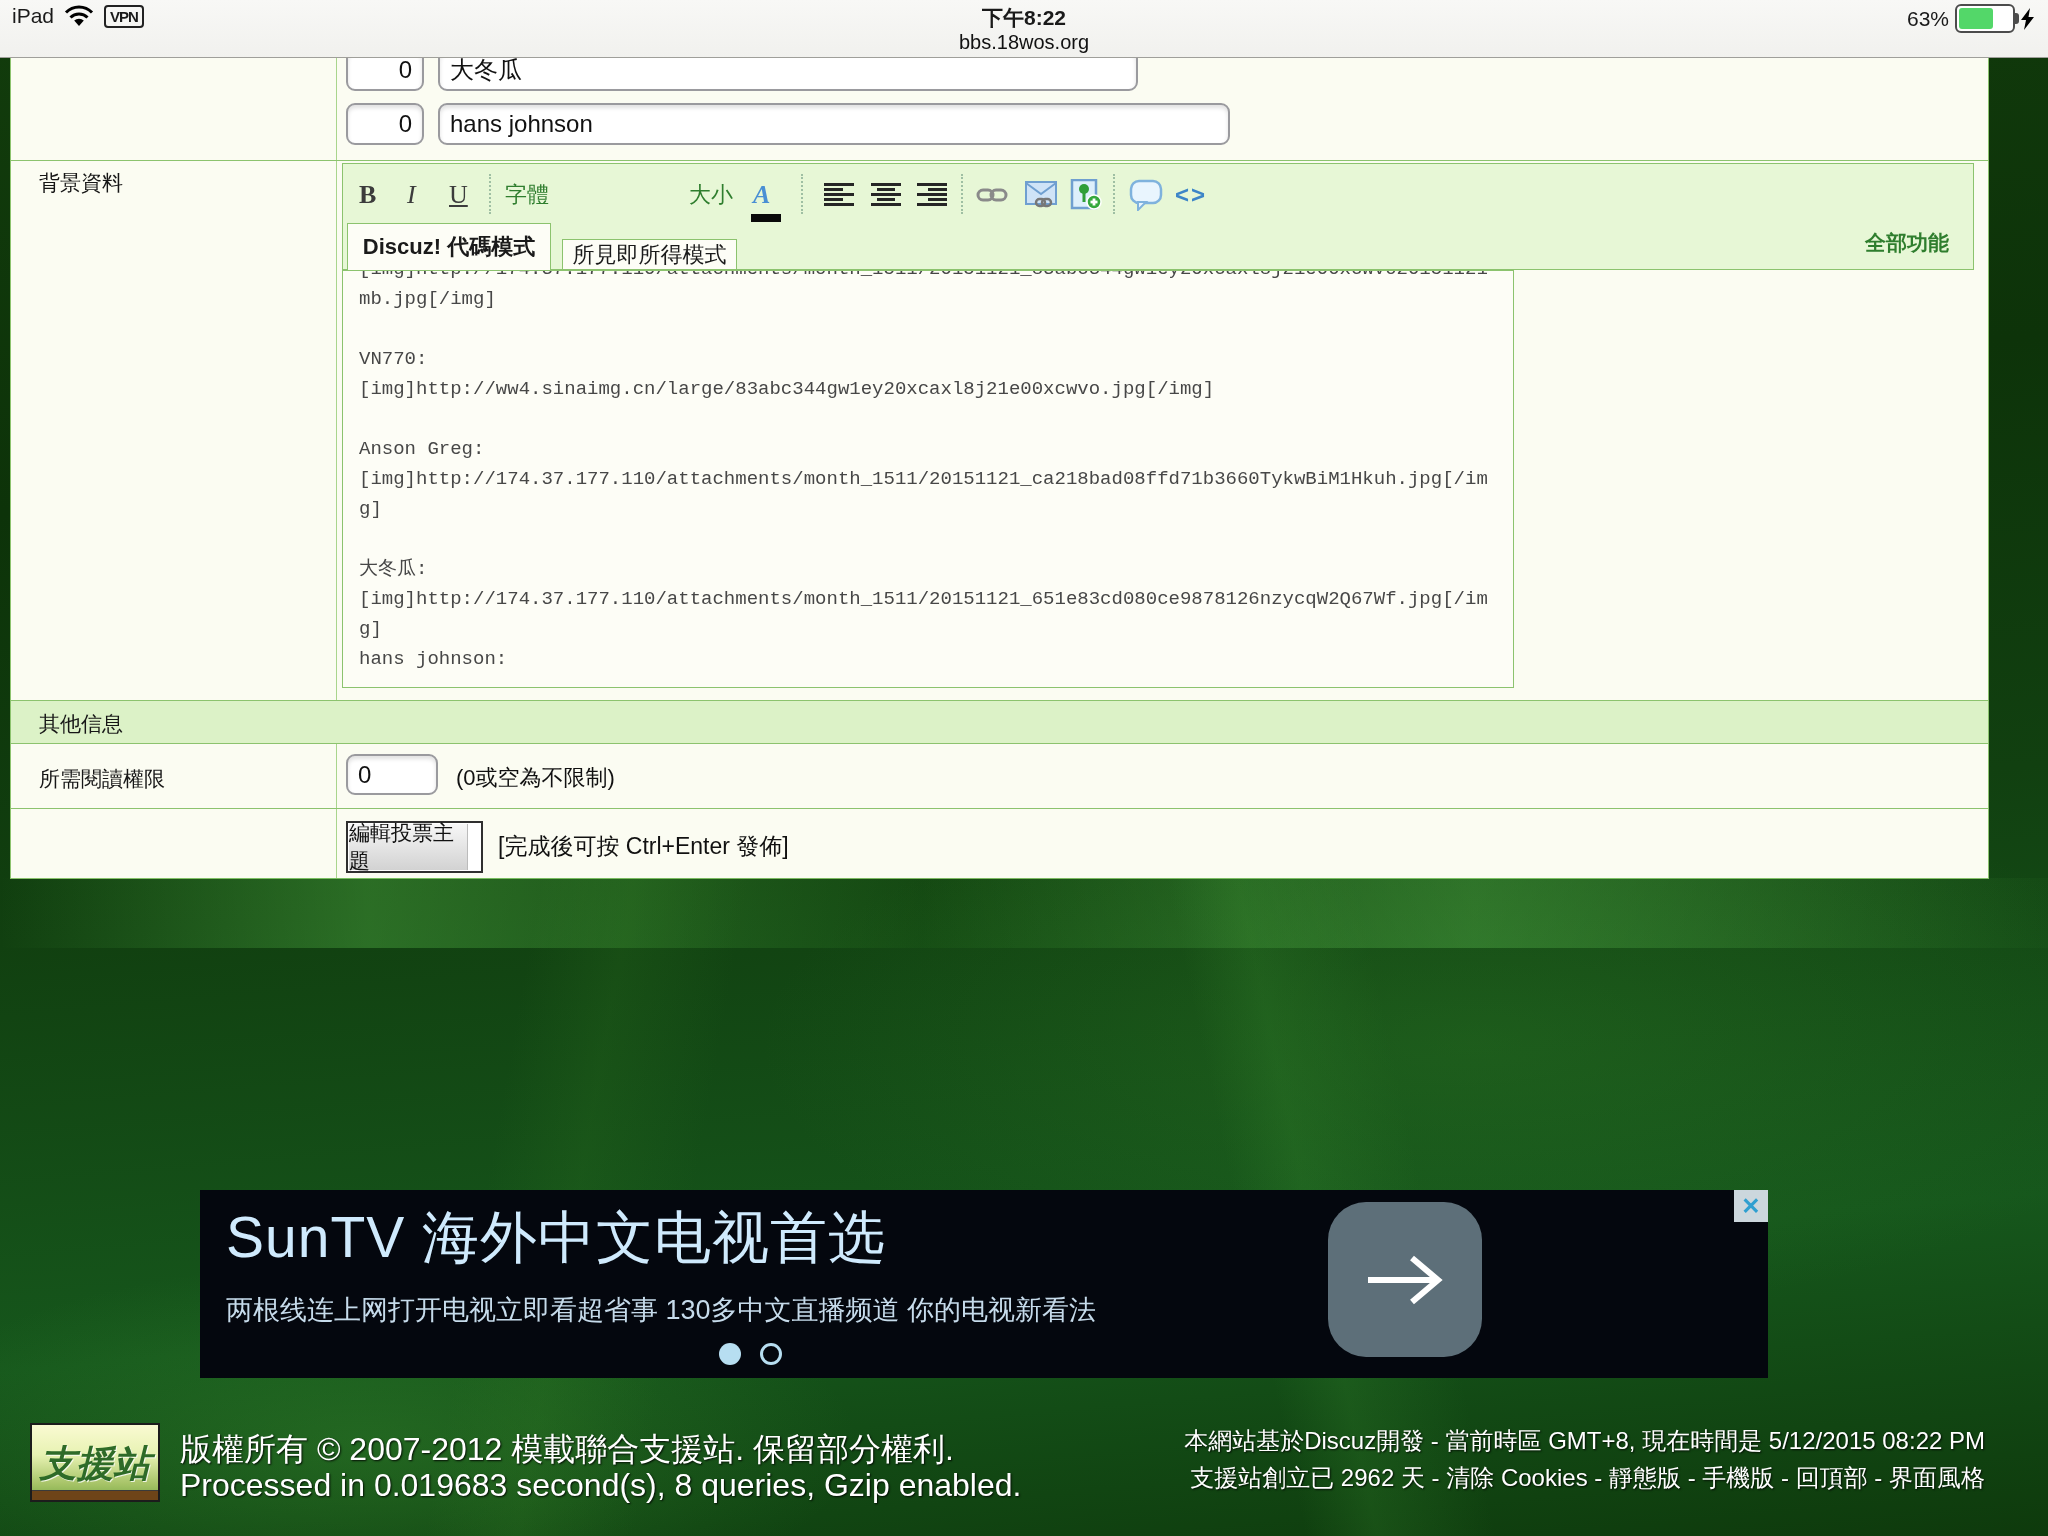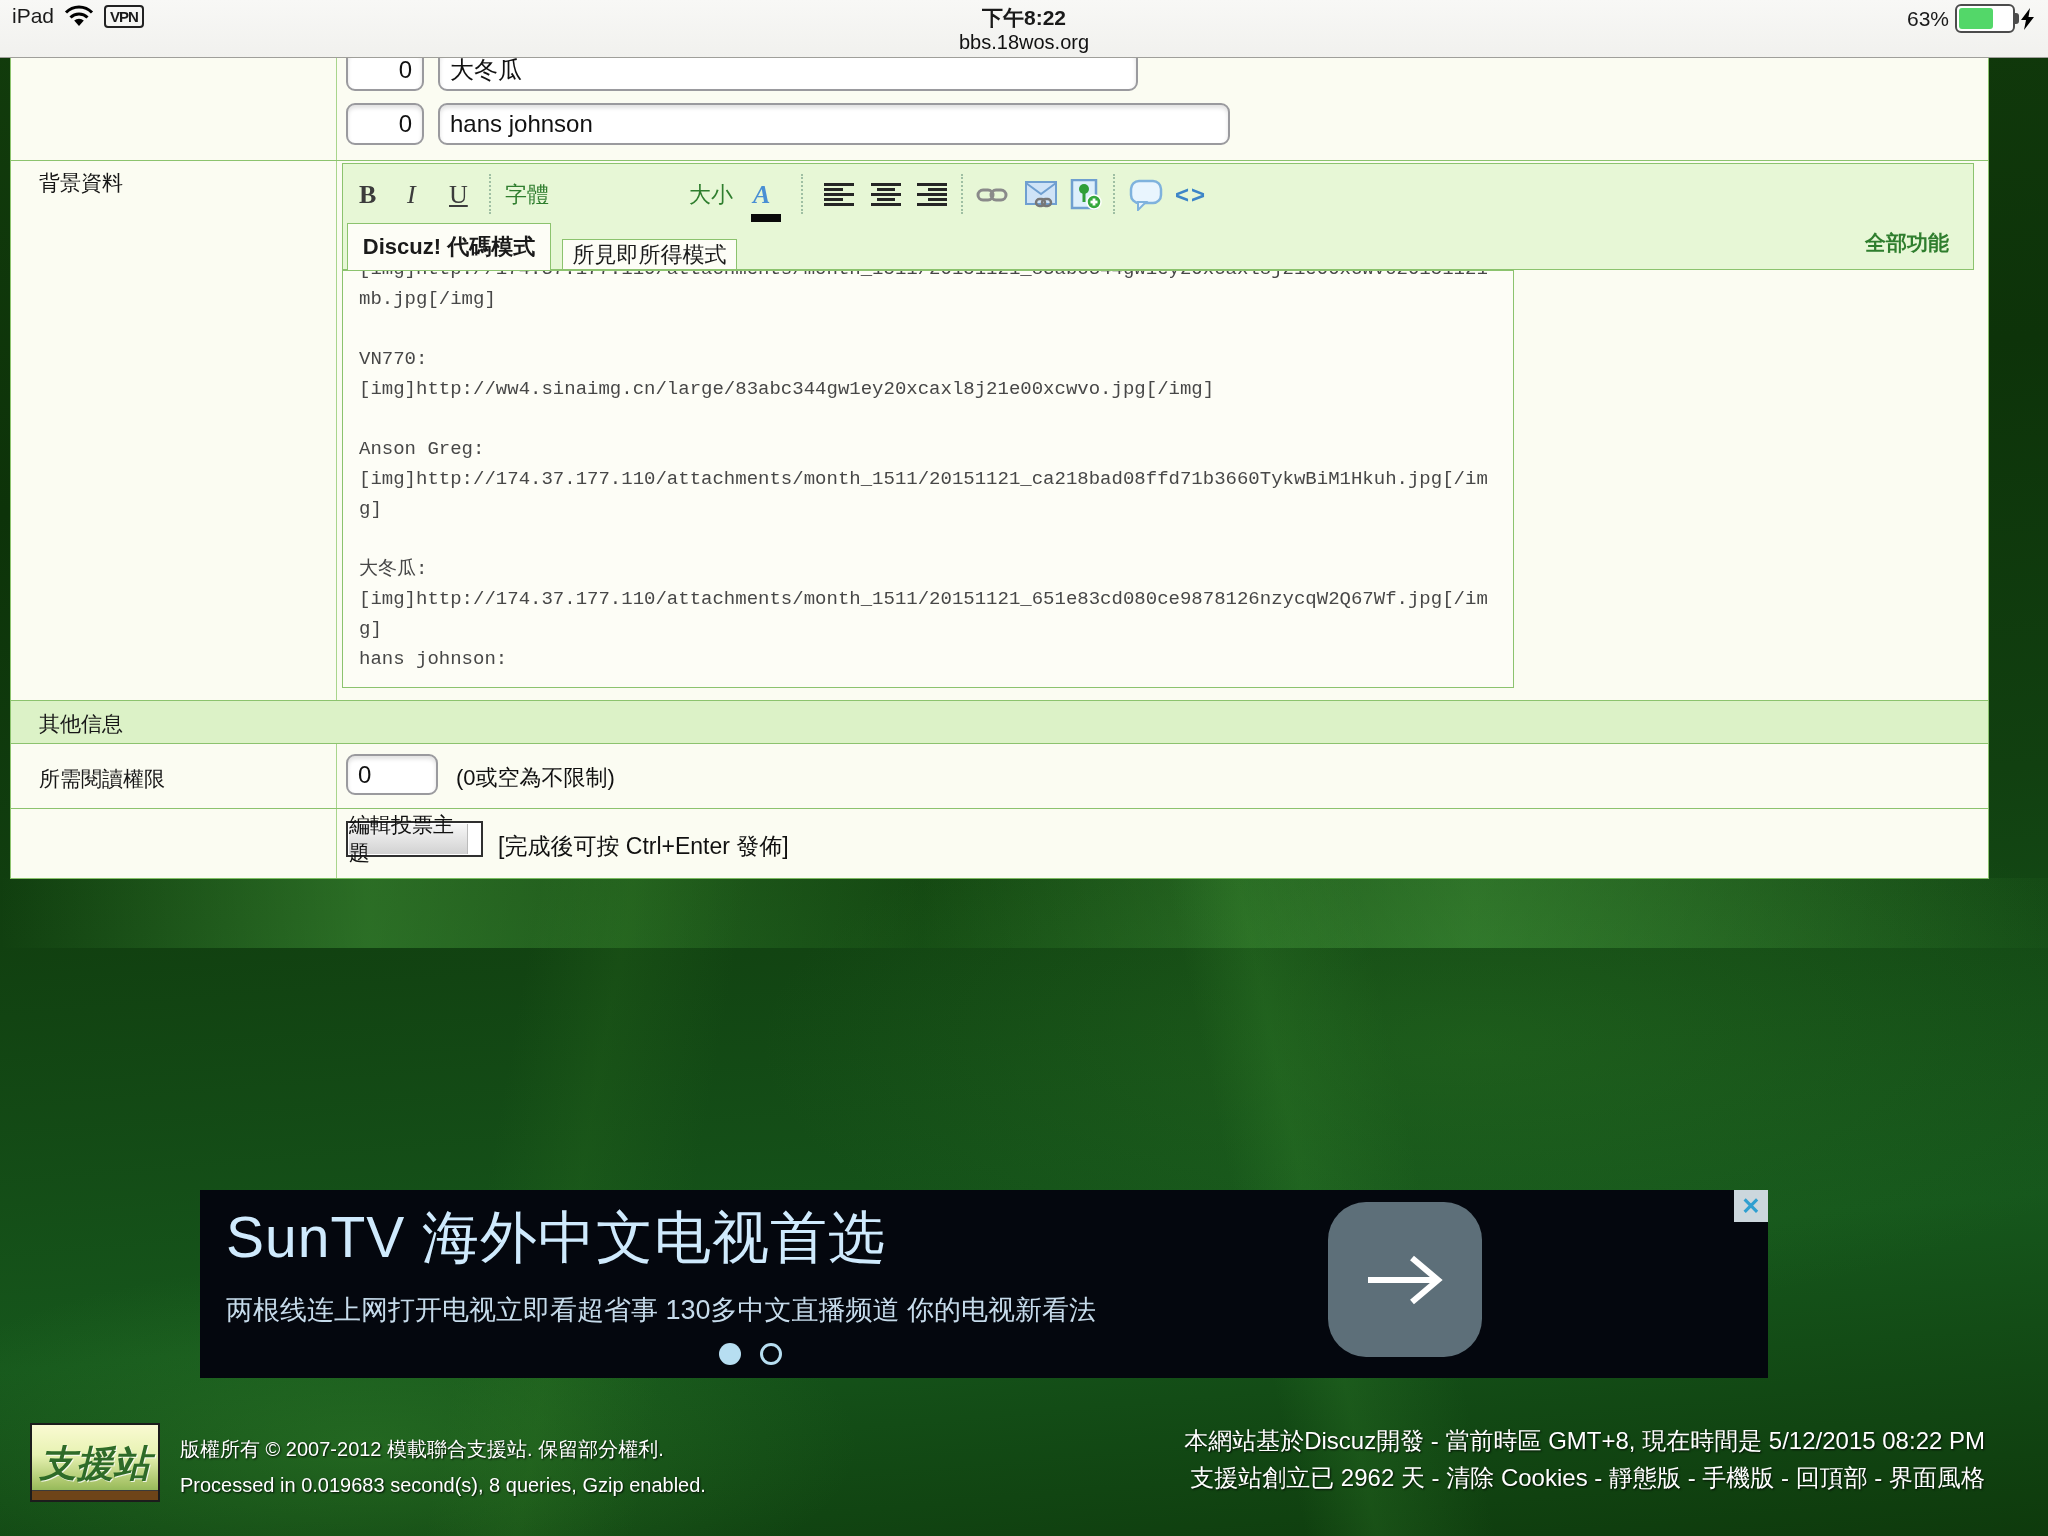--- a/index.html
+++ b/index.html
@@ -49,21 +49,21 @@
     display:flex;align-items:center;justify-content:center;font-size:22px;cursor:pointer;}
   .tab-active{height:47px;border-bottom:none;font-weight:bold;}
   .tab-idle{height:31px;}
   .allfn{position:absolute;right:24px;bottom:12px;font-size:21px;color:#2f7e2e;cursor:pointer;font-weight:bold;}
   .editor-body{position:absolute;left:331px;top:213px;width:1172px;height:418px;box-sizing:border-box;
     background:#fdfdf6;border:1px solid #8cc36e;overflow:hidden;}
   .editor-pre{margin:-17px 0 0 16px;width:99ch;font-family:"Liberation Mono",monospace;
     font-size:19px;line-height:30px;color:#474747;white-space:pre-wrap;word-break:break-all;overflow-wrap:anywhere;}
   .section-row{position:absolute;left:0;width:100%;height:42px;background:#dcf2c7;}
   
-  .btn-outer{position:absolute;left:335px;top:764px;width:137px;height:36px;background:#fff;
+  .btn-outer{position:absolute;left:335px;top:764px;width:137px;height:52px;background:#fff;
     border:2px solid #2f2f2f;box-sizing:border-box;cursor:pointer;}
   .btn-inner{position:absolute;left:1px;top:1px;bottom:1px;width:118px;
     background:linear-gradient(#f7f7f7,#d2d2d2);border-right:1px solid #bbb;
     display:flex;align-items:center;justify-content:center;font-size:21px;color:#111;}
   .submit-hint{position:absolute;left:487px;top:774px;font-size:23px;color:#111;}
   .perm-hint{position:absolute;left:445px;top:706px;font-size:22px;color:#111;}
   
   .grass-band{position:absolute;left:0;top:878px;width:2048px;height:70px;
     background:linear-gradient(90deg,rgba(80,175,65,.0),rgba(86,185,72,.38) 18%,rgba(40,120,30,.15) 45%,rgba(96,195,82,.34) 72%,rgba(60,150,50,.05));}
   
@@ -76,21 +76,21 @@
     display:flex;align-items:center;justify-content:center;font-size:23px;font-weight:bold;color:#2f9fd0;cursor:pointer;}
   .dot{position:absolute;top:153px;border-radius:50%;cursor:pointer;}
   .dot-on{left:519px;width:22px;height:22px;background:#b7def1;}
   .dot-off{left:560px;width:16px;height:16px;border:3px solid #b7def1;}
   
   .logo{position:absolute;left:30px;top:1423px;width:130px;height:79px;box-sizing:border-box;
     border:2px solid #1c1c1c;background:linear-gradient(#fafad2 0%,#e7f2b2 40%,#a7c468 78%,#93b858 88%);cursor:pointer;}
   .logo-text{position:absolute;left:0;right:0;top:14px;text-align:center;font-size:37px;font-weight:bold;
     font-style:italic;color:#2e6b28;text-shadow:1px 1px 0 rgba(255,255,255,.8);}
   .logo-ground{position:absolute;left:0;right:0;bottom:0;height:9px;background:#6e4418;border-top:1px solid #3a3a3a;}
-  .foot-left{position:absolute;left:180px;top:1431px;font-size:20px;line-height:36px;color:#fff;
+  .foot-left{position:absolute;left:180px;top:1431px;font-size:32px;line-height:36px;color:#fff;
     text-shadow:1px 1px 2px rgba(0,0,0,.85);}
   .foot-right{position:absolute;right:63px;top:1422px;font-size:24px;line-height:37px;color:#fff;
     text-align:right;text-shadow:1px 1px 2px rgba(0,0,0,.85);}
   .flink{cursor:pointer;}
   .icon-svg{display:block;}
 </style>
 </head>
 <body>
 
 <div class="screen">

